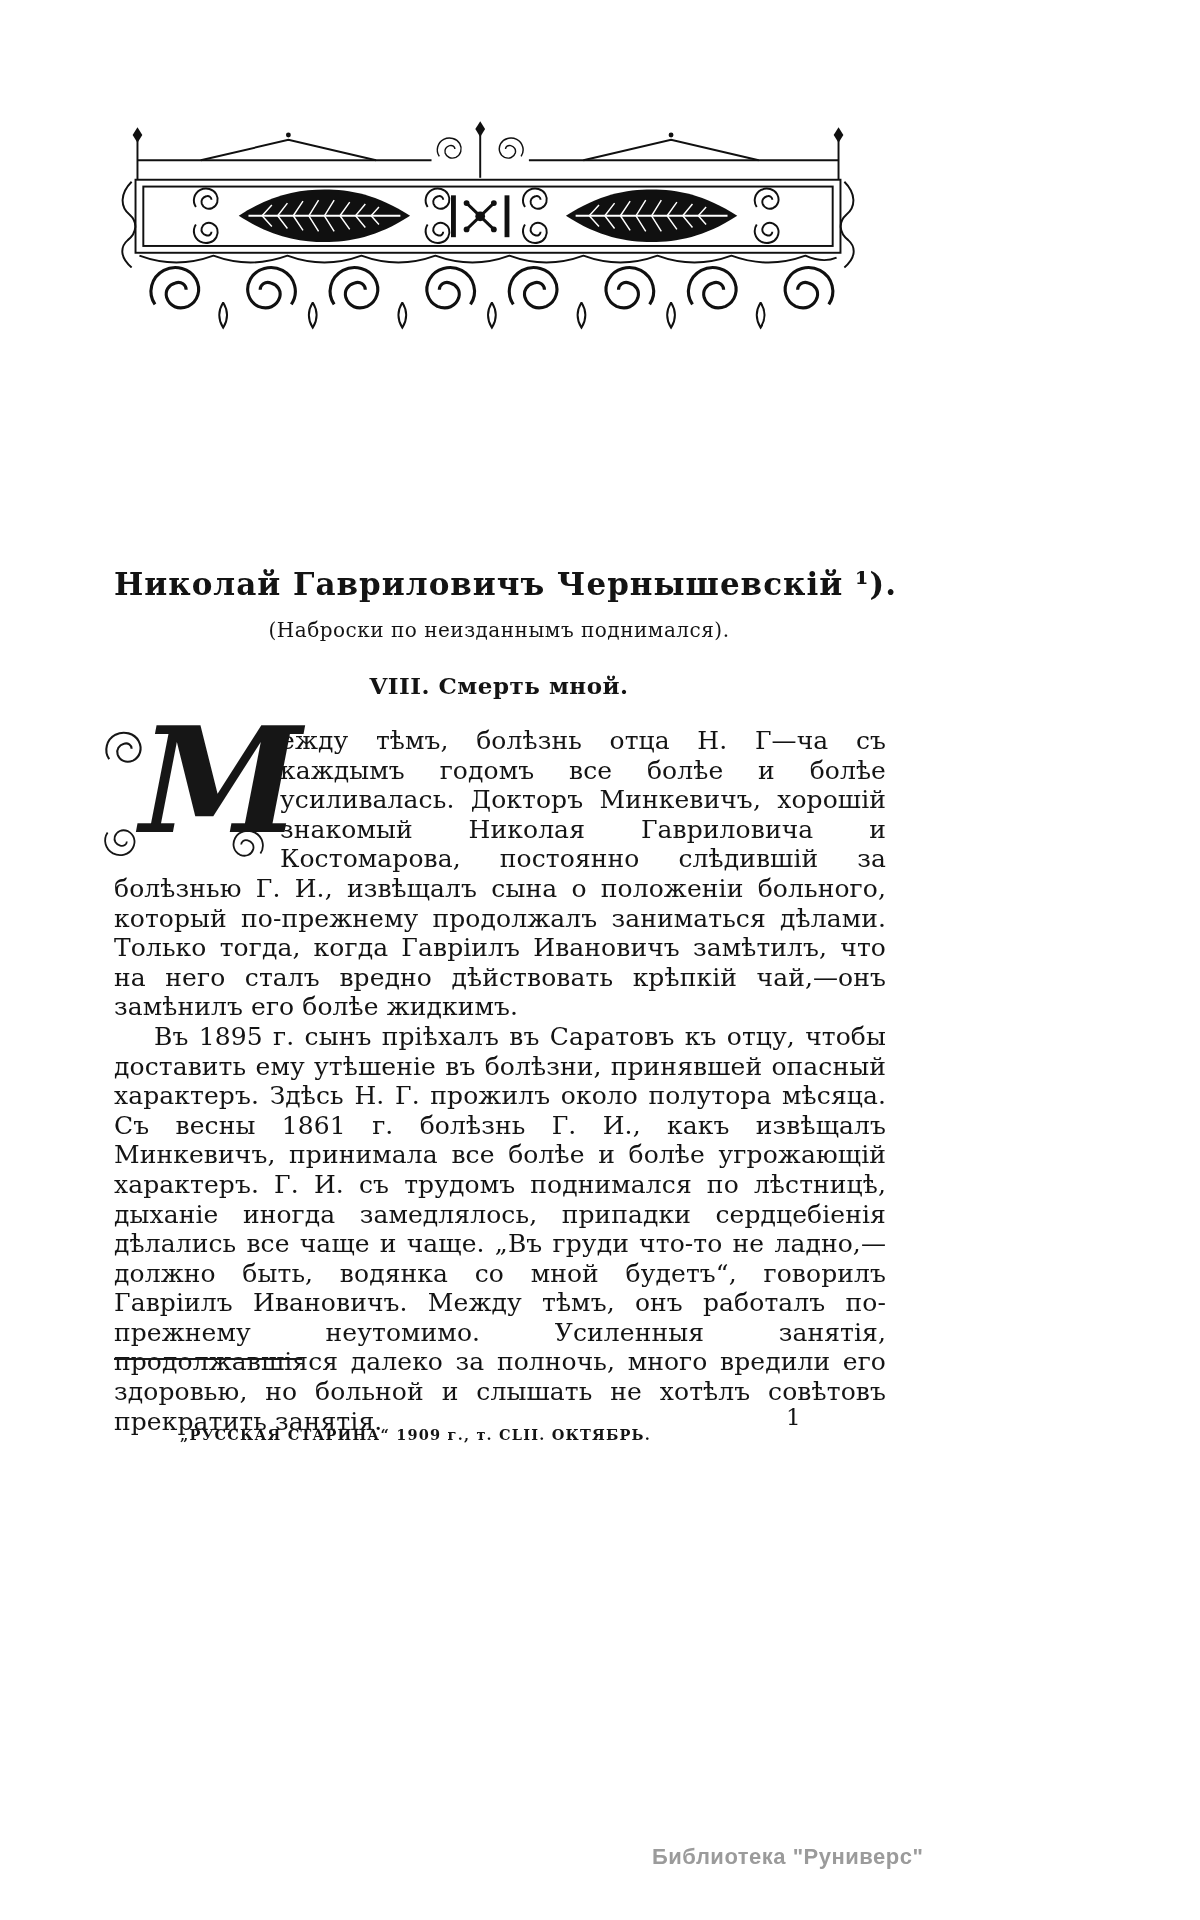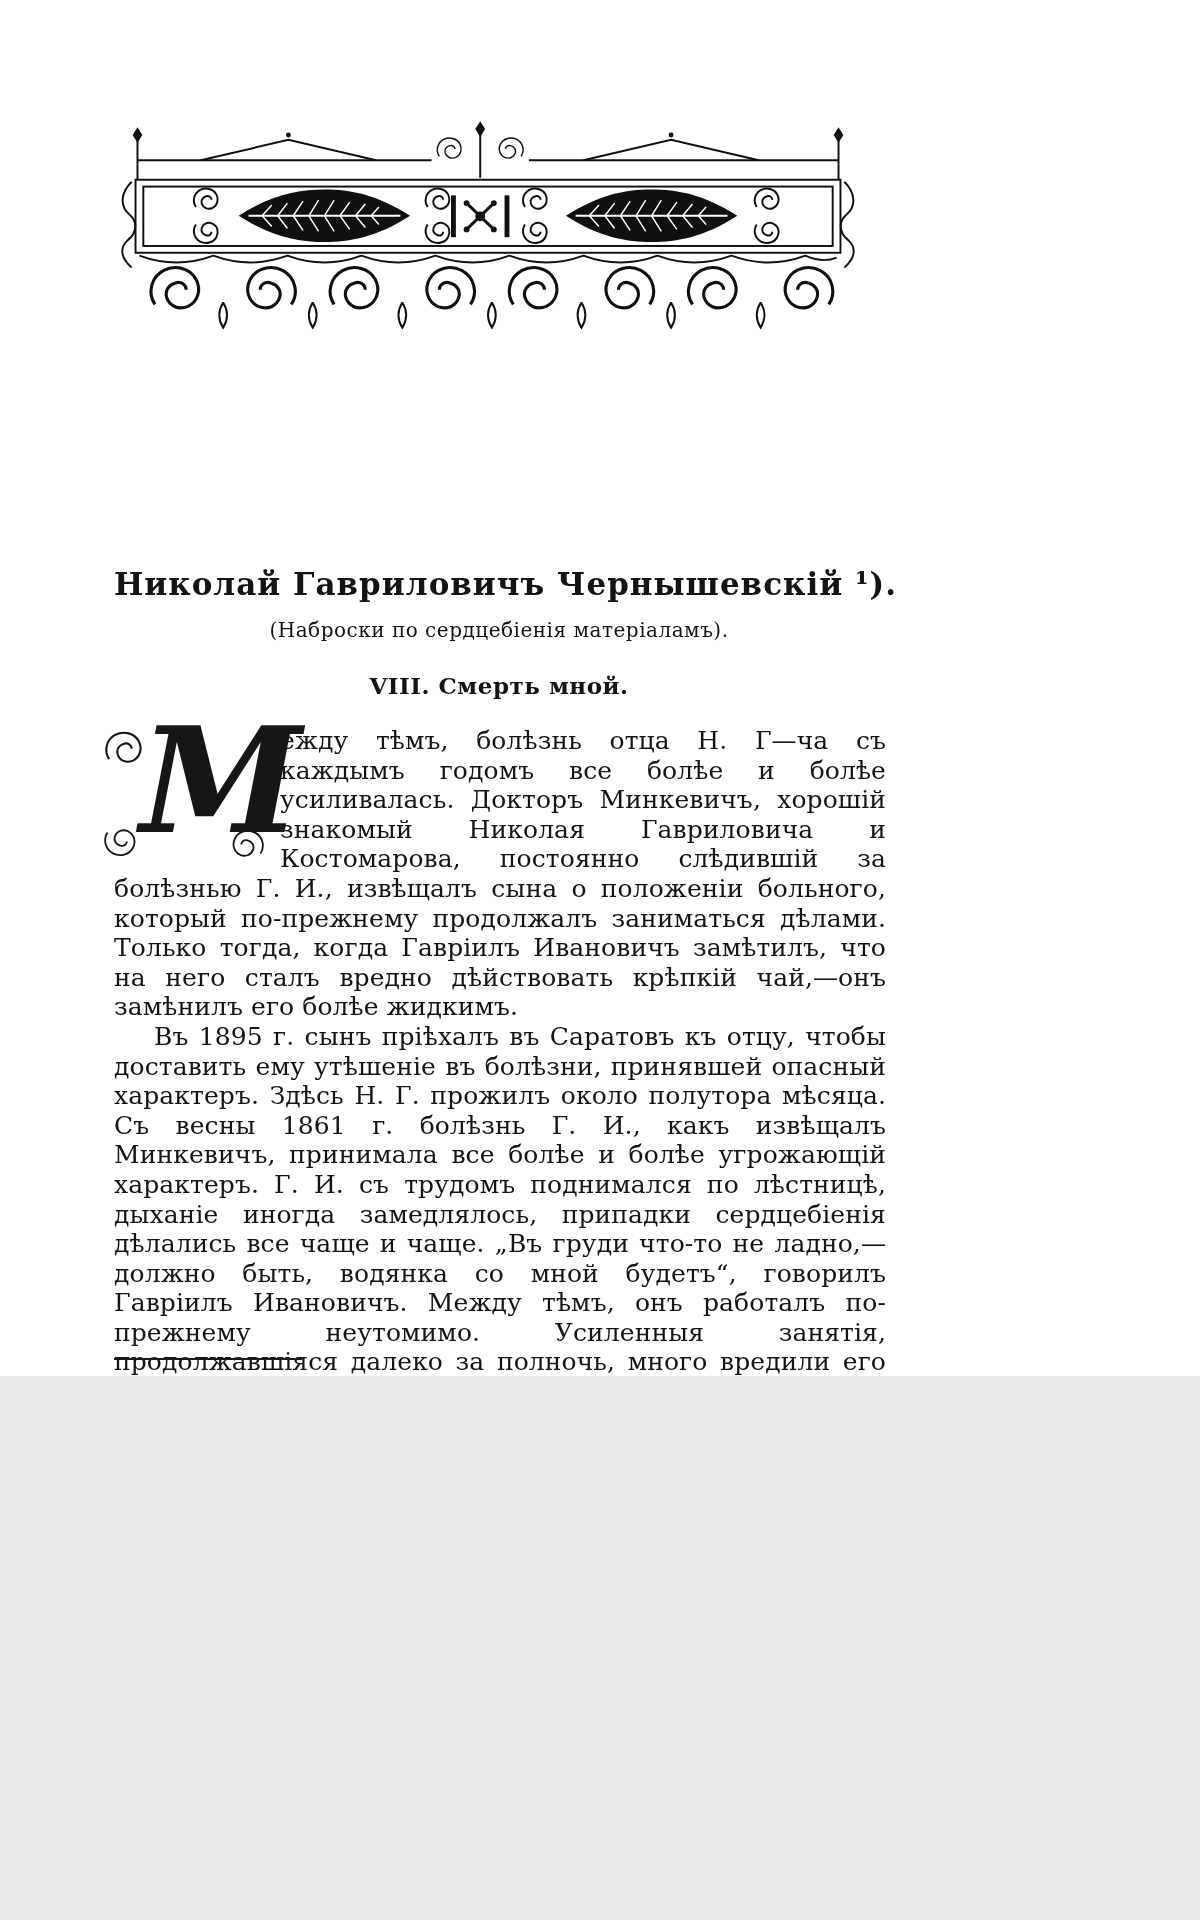--- a/index.html
+++ b/index.html
@@ -1,17 +1,17 @@
 <!DOCTYPE html>
 <html><head>
 <meta charset="utf-8">
 <style>
   html,body{margin:0;padding:0;background:#e9e9e9;}
   .page{
-    position:relative;width:1200px;height:1376px;background:#ffffff;
+    position:relative;width:1200px;height:1920px;background:#ffffff;
     overflow:hidden;color:#141414;
     font-family:"DejaVu Serif","Liberation Serif",serif;
   }
   
   .headpiece{position:absolute;left:118px;top:120px;width:740px;height:212px;}
   .headpiece svg{display:block;width:100%;height:100%;}
   
   .title{
     position:absolute;left:114px;top:566px;width:770px;text-align:center;
     font-size:31px;font-weight:bold;letter-spacing:1px;white-space:nowrap;
@@ -153,21 +153,21 @@
         <path d="M292,186 q8,13 0,26 q-8,-13 0,-26"></path>
         <path d="M384,186 q8,13 0,26 q-8,-13 0,-26"></path>
         <path d="M476,186 q8,13 0,26 q-8,-13 0,-26"></path>
         <path d="M568,186 q8,13 0,26 q-8,-13 0,-26"></path>
         <path d="M660,186 q8,13 0,26 q-8,-13 0,-26"></path>
       </g>
     </svg>
   </div>
 
   <div class="title">Николай  Гавриловичъ  Чернышевскій ¹).</div>
-  <div class="subtitle">(Наброски по сердцебіенія матеріаламъ).</div>
+  <div class="subtitle">(Наброски по неизданнымъ поднимался).</div>
   <div class="section-heading">VIII. Смерть мной.</div>
 
   <div class="body-text">
     <p>
       <span class="dropcap">
         <svg width="160" height="160" viewBox="0 0 160 160" xmlns="http://www.w3.org/2000/svg">
           <g stroke="#161616" fill="none" stroke-width="3">
             <use href="#curl" transform="translate(20,26) scale(0.7)"></use>
             <use href="#curl" transform="translate(16,120) scale(0.6,-0.6)"></use>
             <use href="#curl" transform="translate(140,122) scale(-0.6,0.6)"></use>

